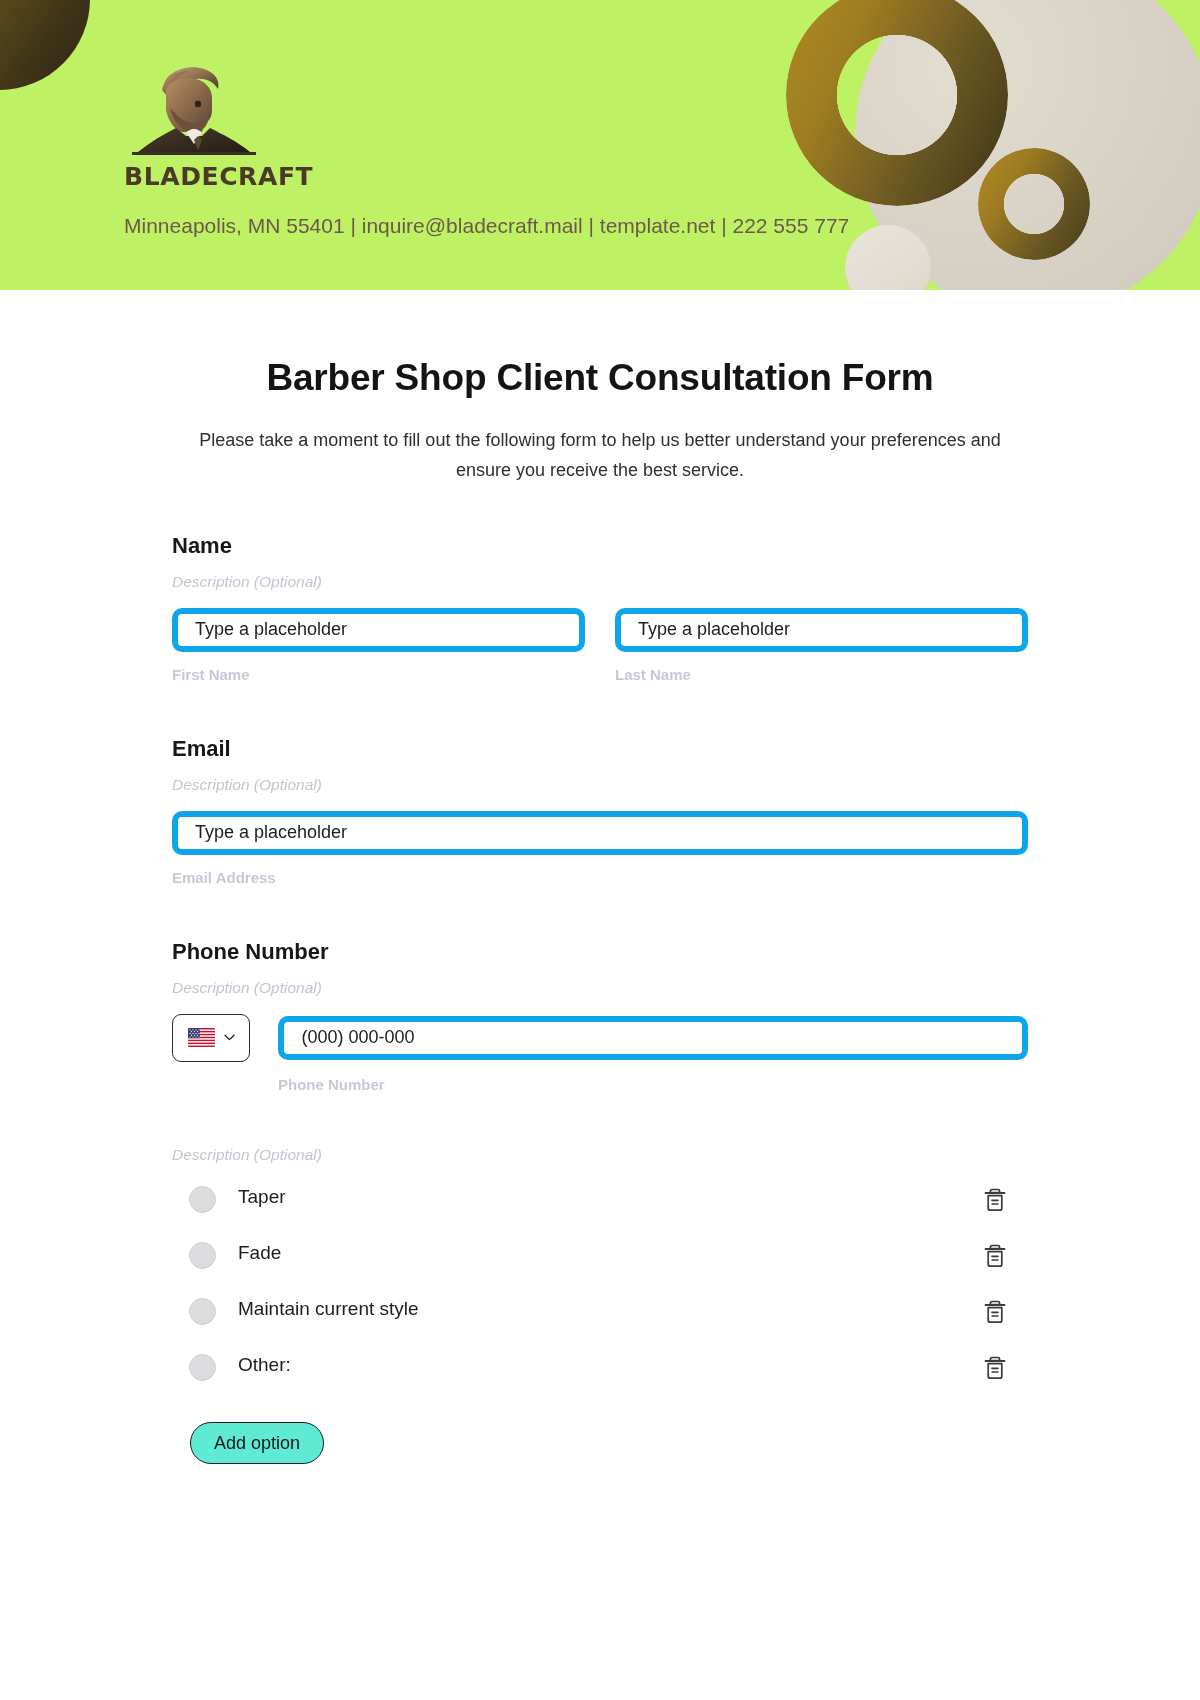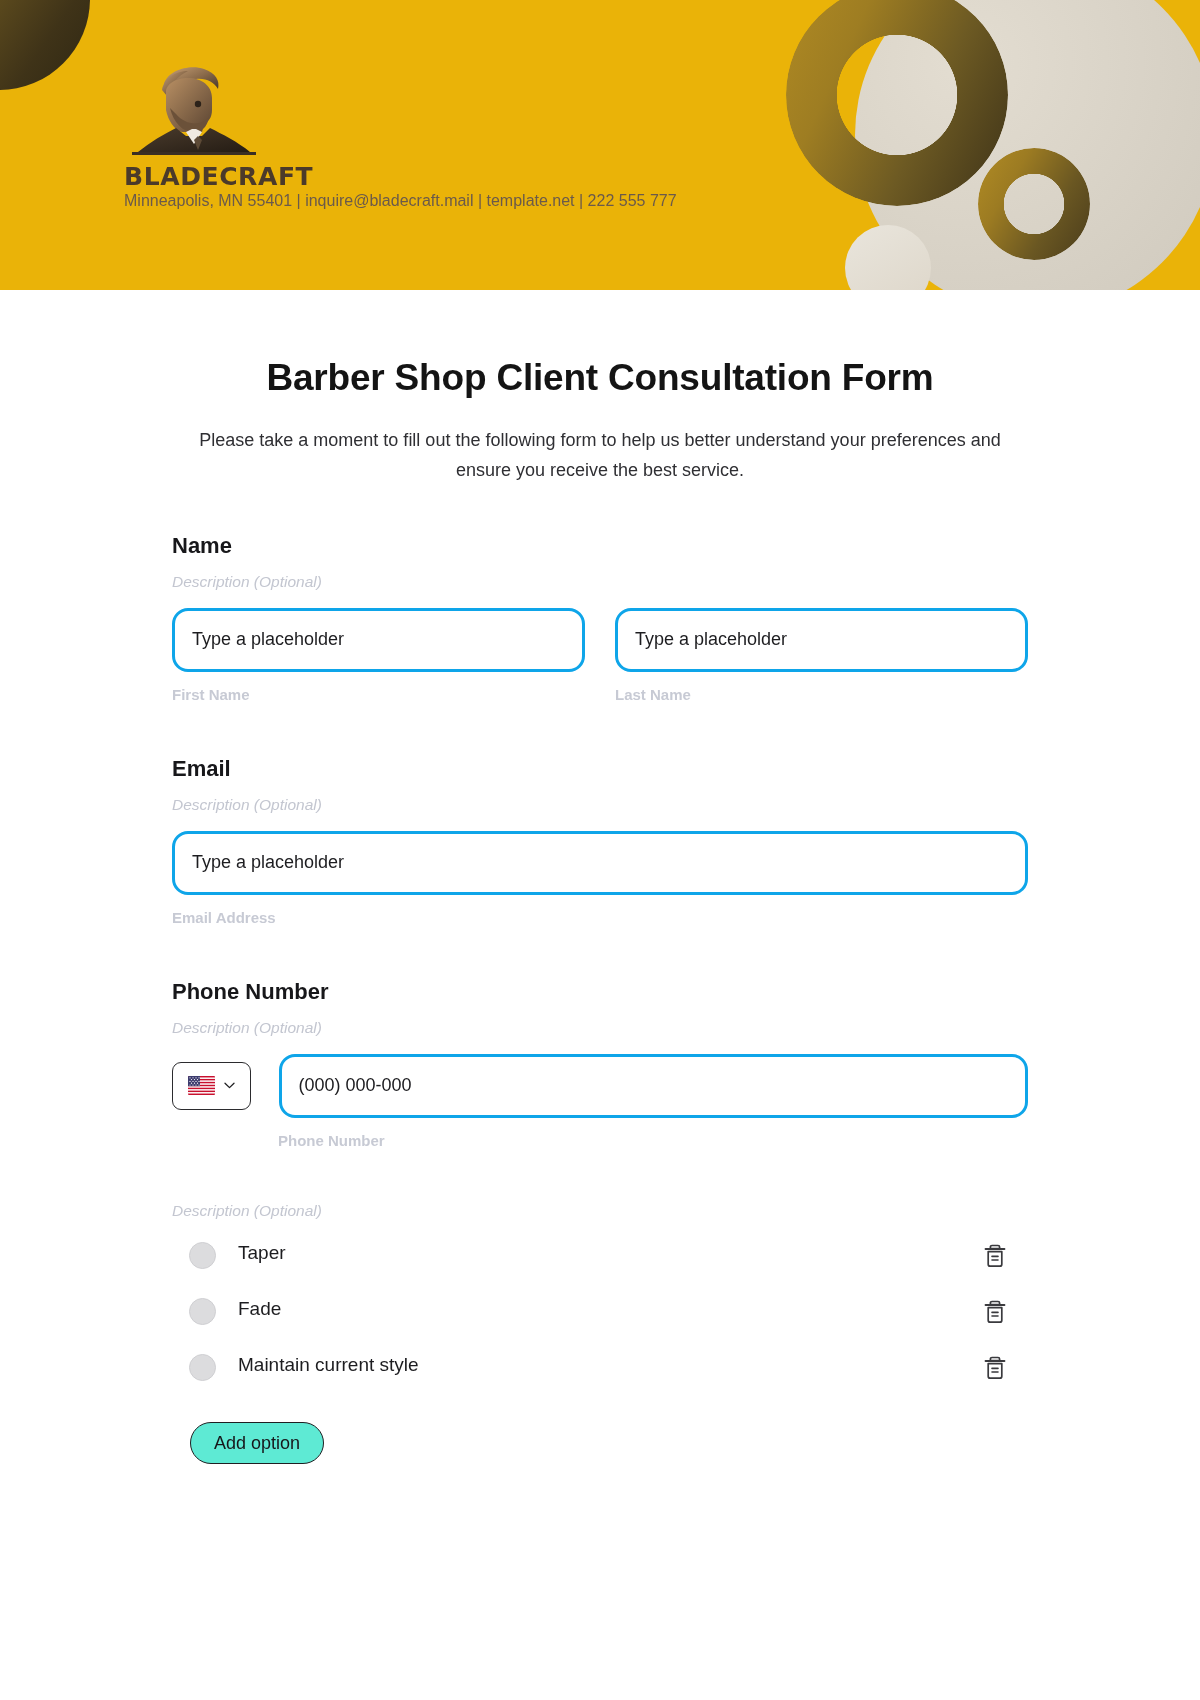--- a/index.html
+++ b/index.html
@@ -14,21 +14,21 @@
     overflow: hidden;
     position: relative;
     color: #1c1c1e;
   }
 
   
   .header {
     position: relative;
     width: 1200px;
     height: 290px;
-    background: #eab308;
+    background: #bef264;
     overflow: hidden;
   }
 
   
   .deco-beige-big {
     position: absolute;
     left: 855px;
     top: -45px;
     width: 360px;
     height: 360px;
@@ -95,23 +95,23 @@
   .brand-name {
     font-family: "DejaVu Sans", sans-serif;
     font-weight: 700;
     font-size: 25px;
     letter-spacing: 0.6px;
     color: #4b3a2a;
     margin-top: 6px;
     line-height: 1;
   }
   .brand-contact {
-    font-size: 16px;
+    font-size: 21px;
     color: #6b5a4b;
-    margin-top: 4px;
+    margin-top: 26px;
     line-height: 1;
     white-space: nowrap;
   }
 
   
   .sheet {
     position: relative;
     width: 1200px;
     background: #ffffff;
     padding-top: 66px;
@@ -163,24 +163,24 @@
 
   .row {
     display: flex;
     gap: 30px;
     margin-top: 16px;
   }
   .col { flex: 1 1 0; min-width: 0; }
 
   .text-input {
     width: 100%;
-    height: 64px;
+    height: 44px;
     box-sizing: border-box;
-    border: 3px solid #0ea5e9;
-    border-radius: 16px;
+    border: 6px solid #0ea5e9;
+    border-radius: 10px;
     background: #ffffff;
     padding: 0 17px;
     font-family: "Liberation Sans", sans-serif;
     font-size: 18px;
     color: #1d1d20;
     outline: none;
   }
   .text-input::placeholder { color: #1d1d20; opacity: 1; }
 
   .sub-label {
@@ -432,19 +432,29 @@
           <span class="radio-dot"></span>
           <span class="option-label">Maintain current style</span>
           <svg class="trash-btn" viewBox="0 0 26 28">
             <path d="M10 3.5 h6 a1.6 1.6 0 0 1 1.6 1.6 v1.4 h-9.2 v-1.4 a1.6 1.6 0 0 1 1.6 -1.6 z" fill="none" stroke="#3a3a3e" stroke-width="1.7" stroke-linejoin="round"></path>
             <path d="M3.5 7 h19" fill="none" stroke="#3a3a3e" stroke-width="1.8" stroke-linecap="round"></path>
             <path d="M6.2 9.6 h13.6 v12.6 a2 2 0 0 1 -2 2 h-9.6 a2 2 0 0 1 -2 -2 z" fill="none" stroke="#3a3a3e" stroke-width="1.7" stroke-linejoin="round"></path>
             <path d="M10 14.4 h6 M10 18 h6" fill="none" stroke="#3a3a3e" stroke-width="1.6" stroke-linecap="round"></path>
           </svg>
         </div>
 
+        <div class="option-row">
+          <span class="radio-dot"></span>
+          <span class="option-label">Other:</span>
+          <svg class="trash-btn" viewBox="0 0 26 28">
+            <path d="M10 3.5 h6 a1.6 1.6 0 0 1 1.6 1.6 v1.4 h-9.2 v-1.4 a1.6 1.6 0 0 1 1.6 -1.6 z" fill="none" stroke="#3a3a3e" stroke-width="1.7" stroke-linejoin="round"></path>
+            <path d="M3.5 7 h19" fill="none" stroke="#3a3a3e" stroke-width="1.8" stroke-linecap="round"></path>
+            <path d="M6.2 9.6 h13.6 v12.6 a2 2 0 0 1 -2 2 h-9.6 a2 2 0 0 1 -2 -2 z" fill="none" stroke="#3a3a3e" stroke-width="1.7" stroke-linejoin="round"></path>
+            <path d="M10 14.4 h6 M10 18 h6" fill="none" stroke="#3a3a3e" stroke-width="1.6" stroke-linecap="round"></path>
+          </svg>
+        </div>
 
         <button class="add-option">Add option</button>
       </div>
     </div>
 
   </div>
 </div>
 
 </body></html>

